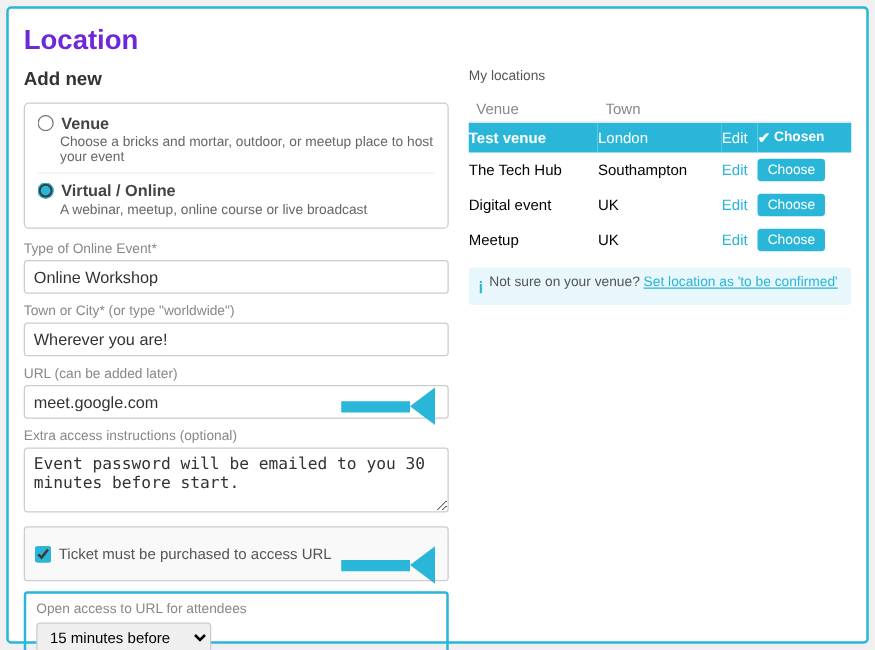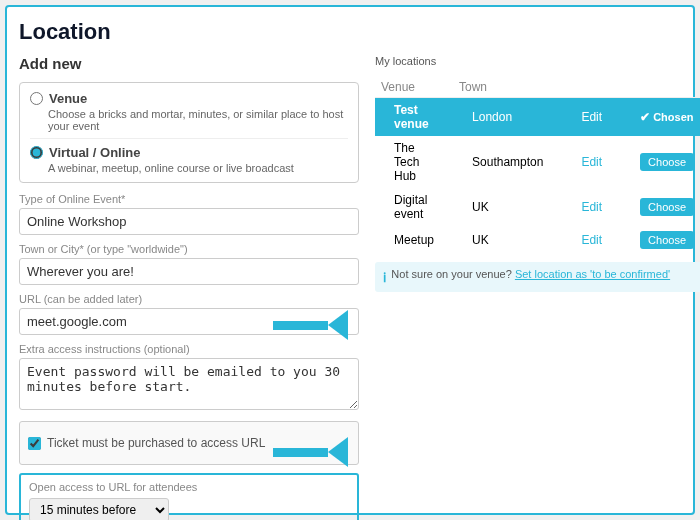--- a/index.html
+++ b/index.html
@@ -20,21 +20,21 @@
       background: white;
       border: 2px solid #29b6d8;
       border-radius: 4px;
       padding: 12px;
       display: flex;
       flex-direction: column;
     }
     .page-title {
       font-size: 22px;
       font-weight: bold;
-      color: #0f172a;
+      color: #6d28d9;
       margin-bottom: 10px;
     }
     .content-row {
       display: flex;
       gap: 16px;
       flex: 1;
     }
     
     .left-panel {
       width: 340px;
@@ -171,21 +171,21 @@
       font-size: 12px;
     }
     .locations-table th {
       text-align: left;
       color: #888;
       font-weight: normal;
       padding: 3px 6px;
       border-bottom: 1px solid #eee;
     }
     .locations-table td {
-      padding: 5px 19px;
+      padding: 5px 0;
       vertical-align: middle;
     }
     .locations-table tr.highlight-row td {
       background: #29b6d8;
       color: white;
     }
     .locations-table tr.highlight-row td.venue-cell {
       font-weight: bold;
     }
     .chosen-badge {
@@ -247,21 +247,21 @@
 
     <div class="left-panel">
       <div class="section-title">Add new</div>
 
       <div class="radio-group">
         <div class="radio-option">
           <label class="radio-label">
             <input type="radio" name="location-type" style="">
             <span>Venue</span>
           </label>
-          <span class="radio-desc">Choose a bricks and mortar, minutes, or similar place to host your event</span>
+          <span class="radio-desc">Choose a bricks and mortar, outdoor, or meetup place to host your event</span>
         </div>
         <hr class="radio-divider">
         <div class="radio-option">
           <label class="radio-label">
             <input type="radio" name="location-type" checked="" style="">
             <span>Virtual / Online</span>
           </label>
           <span class="radio-desc">A webinar, meetup, online course or live broadcast</span>
         </div>
       </div>

